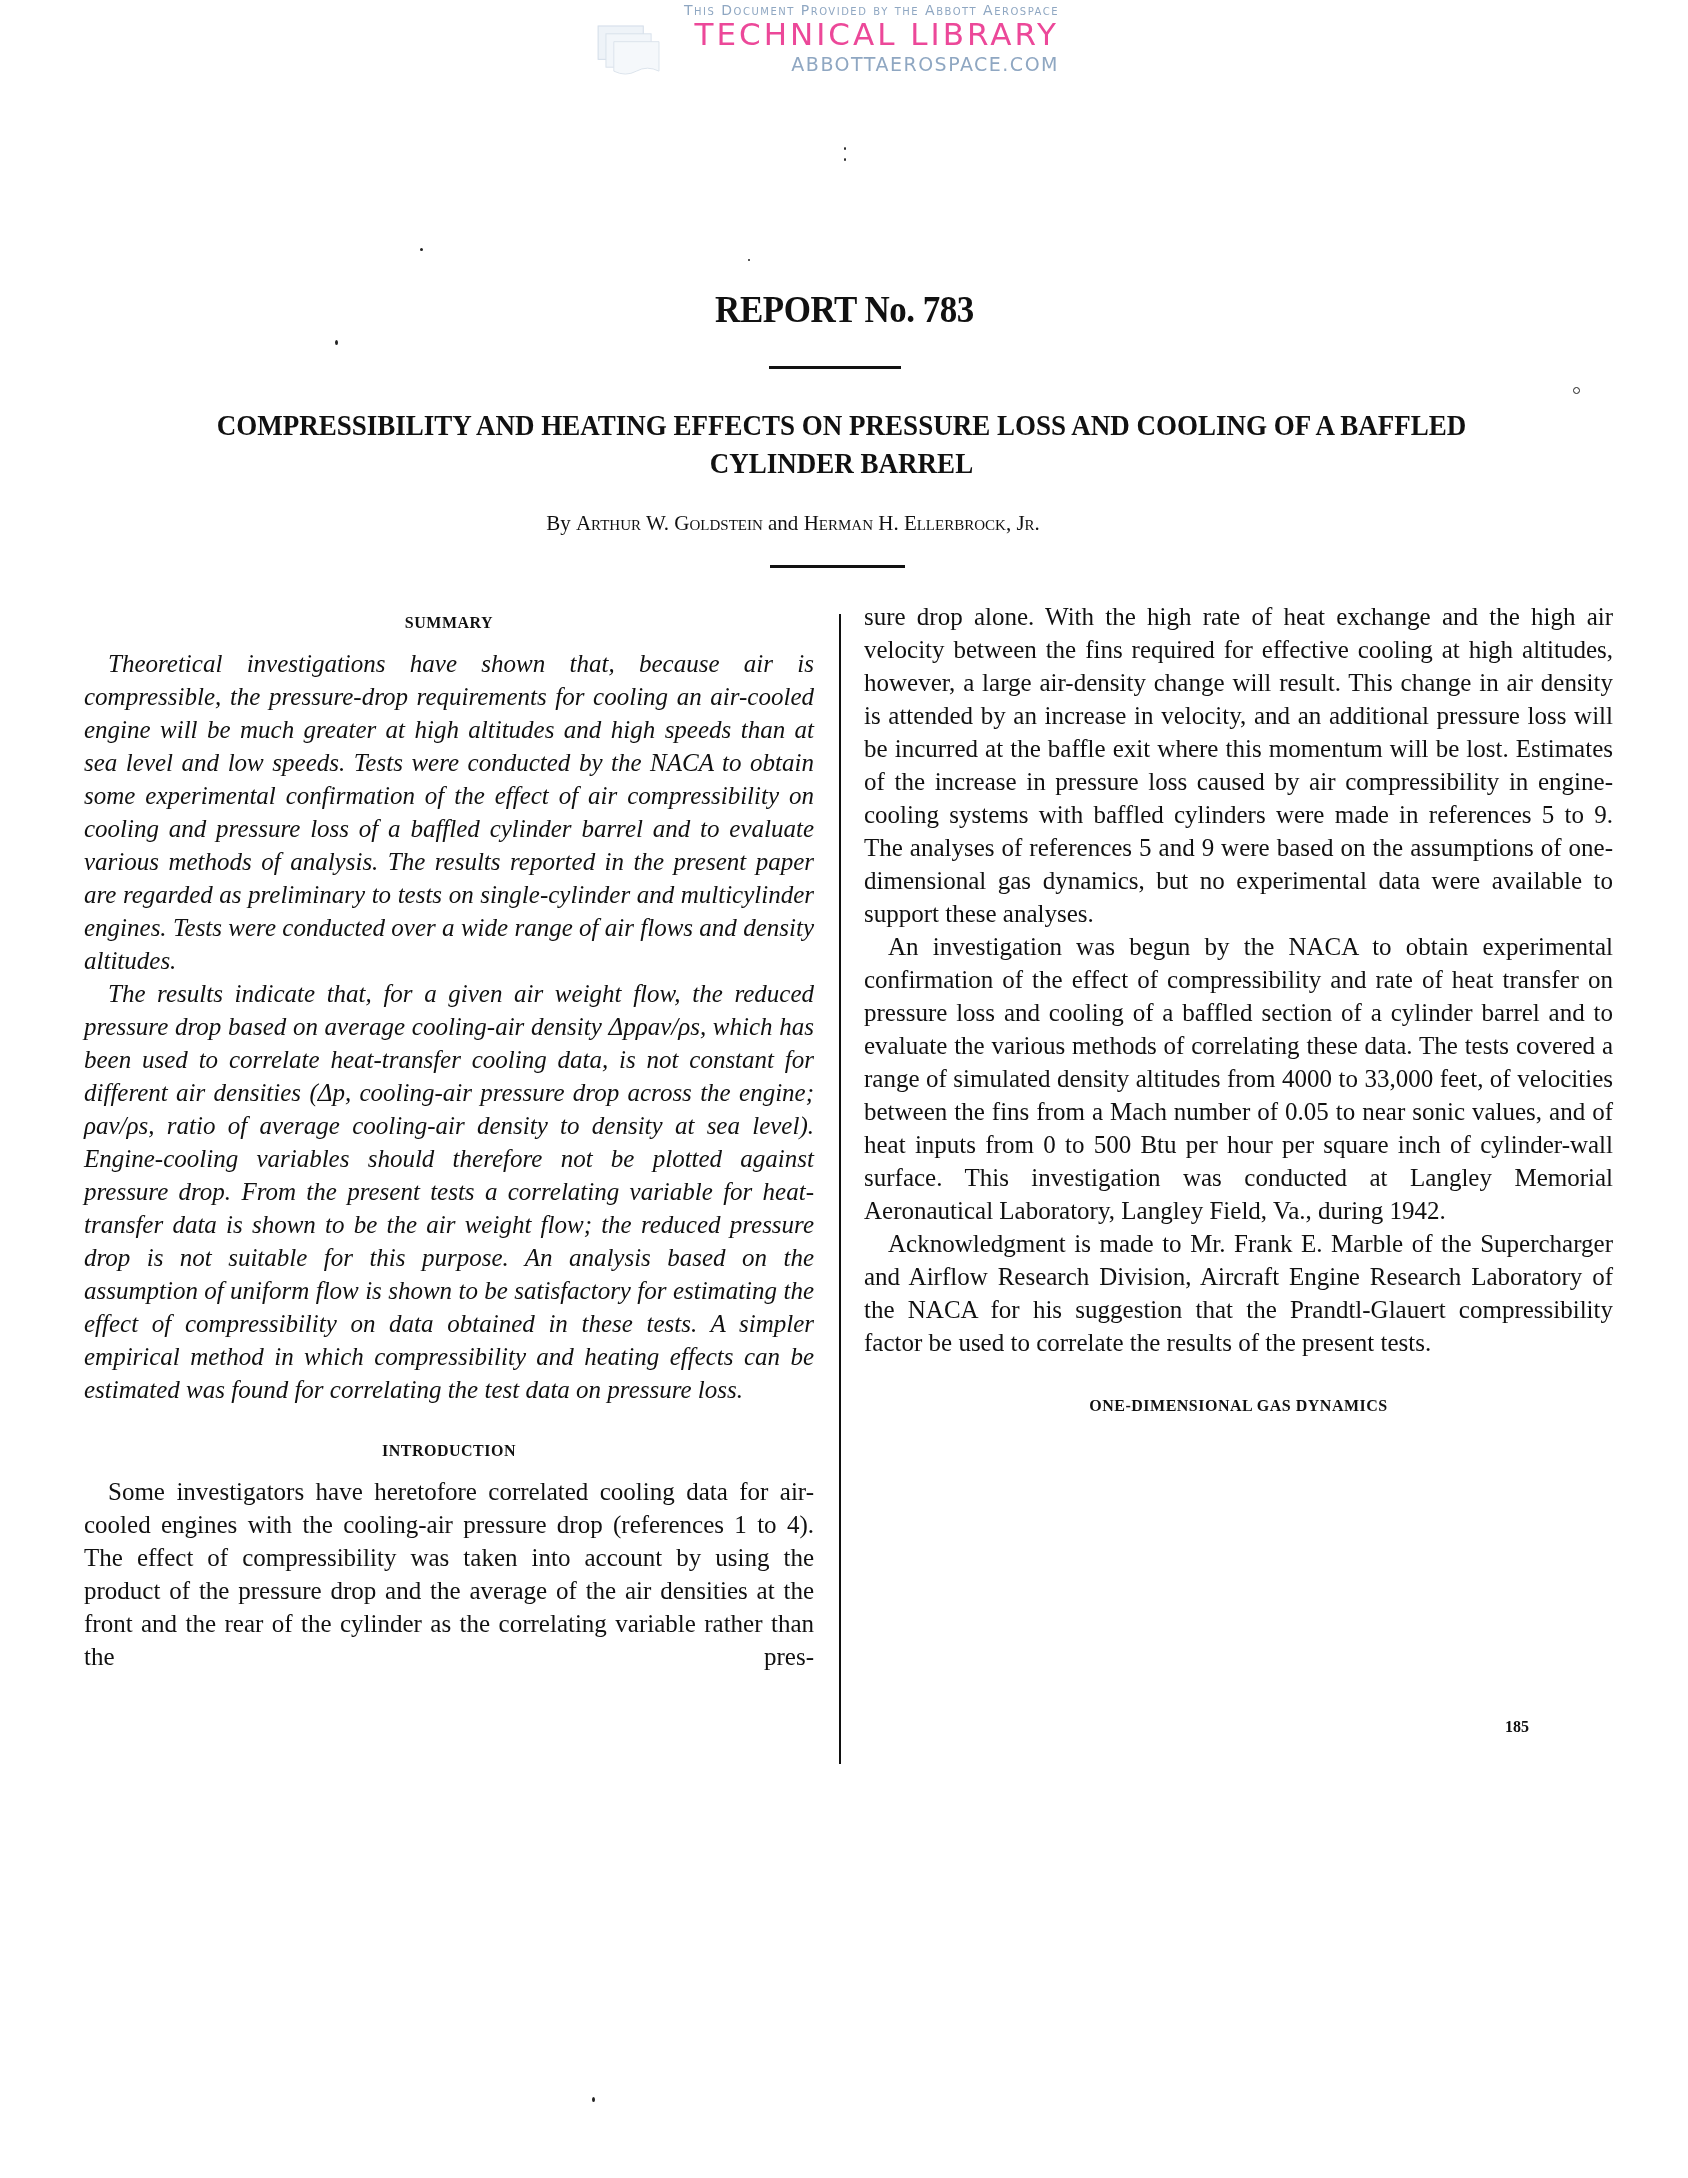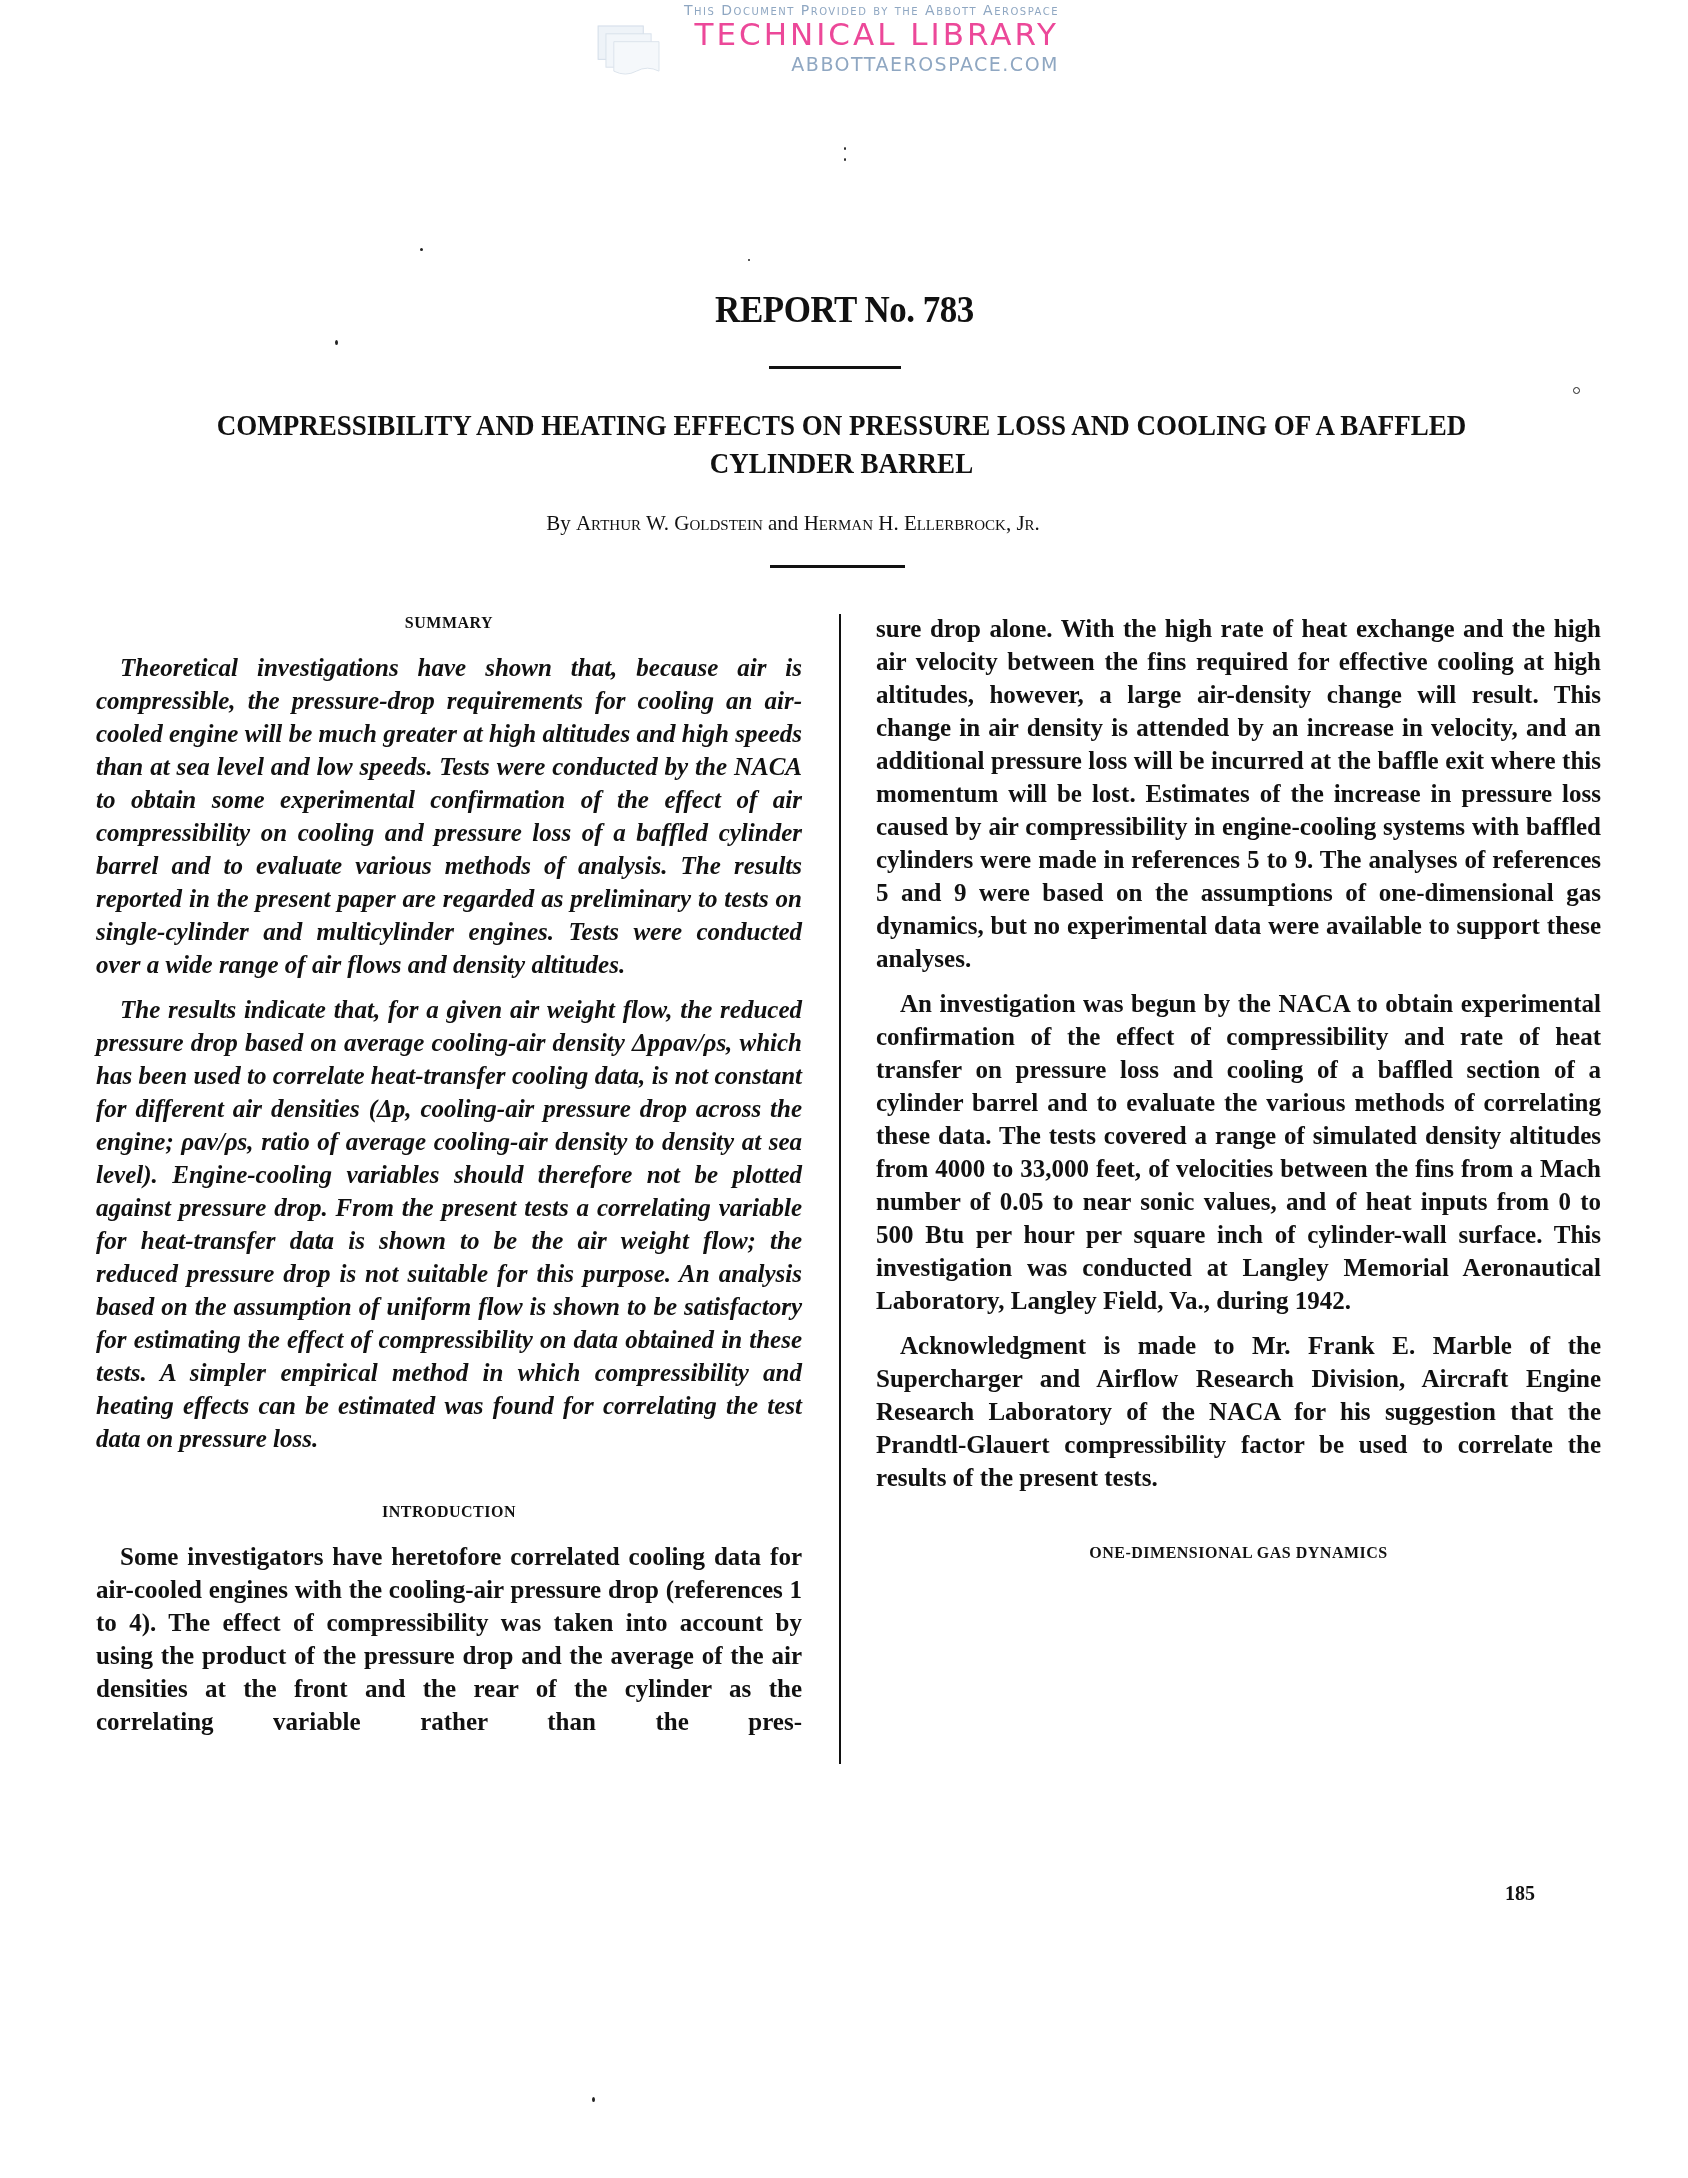--- a/index.html
+++ b/index.html
@@ -16,25 +16,25 @@
   .rule { position:absolute; height:3px; background:#111; }
   #title { left:99px; width:1485px; top:406px; text-align:center; font-size:30px; font-weight:bold; line-height:38px; transform:scaleX(0.9); }
   #authors { left:0; width:1586px; top:511px; text-align:center; font-size:21px; }
   #authors .sc { font-variant:small-caps; }
   .col { position:absolute; top:600px; font-size:25px; line-height:33px; text-align:justify; }
   #left-col { left:84px; width:730px; }
   #right-col { left:864px; width:749px; }
   #divider { left:839px; top:614px; width:2px; height:1150px; background:#111; }
   .heading { text-align:center; font-weight:bold; font-size:16px; margin:6px 0 8px 0; letter-spacing:0.5px; }
   .subheading { text-align:center; font-weight:bold; font-size:16px; margin:8px 0 14px 0; letter-spacing:0.5px; }
-  p { margin:12px; text-indent:24px;font-weight:bold; }
+  p { margin:0; text-indent:24px; }
   .it { font-style:italic; }
   .gap-l { height:22px; }
   .gap-r { height:22px; }
-  #page-number { left:1505px; top:1882px; font-size:20px; font-weight:bold; }
+  #page-number { left:1505px; top:1718px; font-size:16px; font-weight:bold; }
 </style>
 </head>
 <body>
 
 <div id="wm" class="abs">
   <svg class="wm-logo" viewBox="0 0 70 55">
     <rect x="2" y="2" width="46" height="34" fill="#eef3f8" stroke="#d2dce8" stroke-width="1"></rect>
     <rect x="10" y="10" width="46" height="34" fill="#f2f6fa" stroke="#d8e1eb" stroke-width="1"></rect>
     <path d="M18 18 h46 v30 q-12 -6 -23 0 t-23 0 z" fill="#f5f8fb" stroke="#dbe3ec" stroke-width="1"></path>
   </svg>

